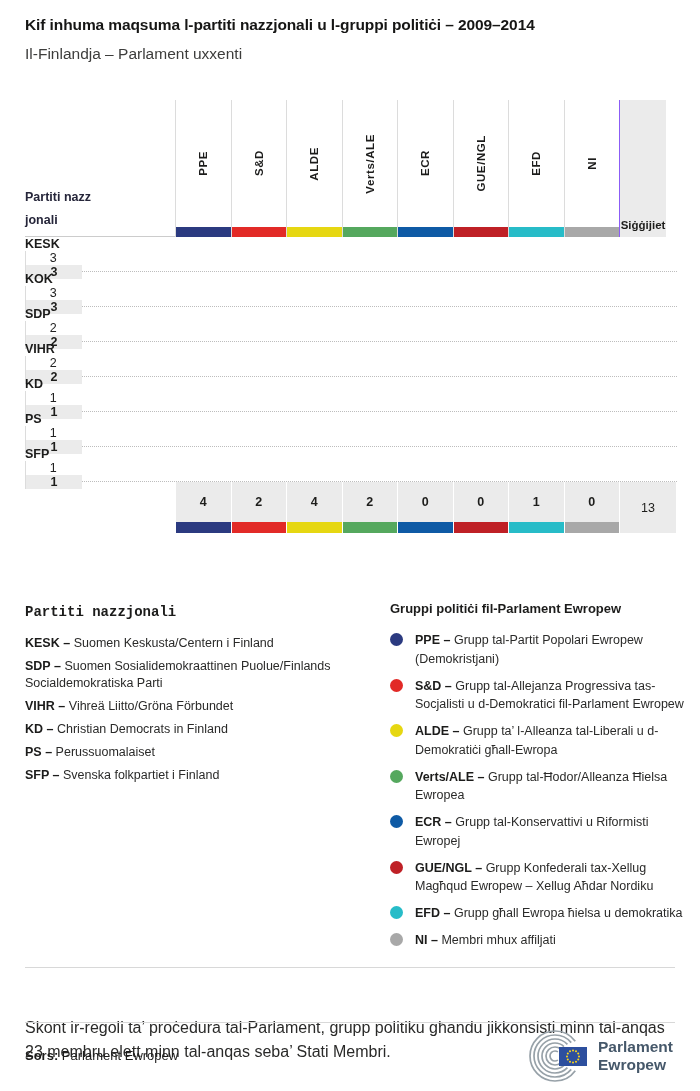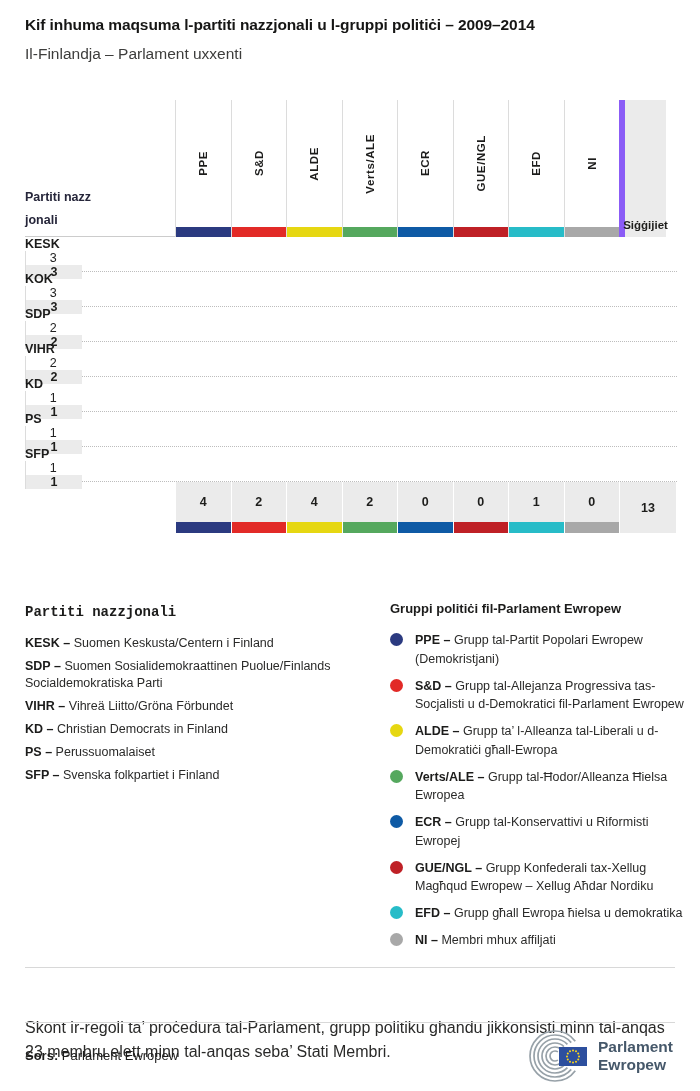--- a/index.html
+++ b/index.html
@@ -12,33 +12,33 @@
 
   
   .tbl { position:absolute; left:25px; top:100px; width:652px; }
   .thead { display:flex; height:137px; }
   .label-cell { width:150px; display:flex; align-items:flex-end; border-bottom:1px solid #cccccc; }
   .label-cell .txt { font-weight:700; font-size:12.5px; line-height:1.85; width:68px; word-break:break-all; padding-bottom:4px; color:#26263a; }
   .ghead { width:55.5px; display:flex; flex-direction:column; border-left:1px solid #dcdcdc; }
   .ghead .vwrap { flex:1; display:flex; align-items:center; justify-content:center; }
   .ghead .vlabel { writing-mode:vertical-rl; transform:rotate(180deg); font-weight:700; font-size:11.5px; letter-spacing:0.6px; color:#1c1c1b; }
   .gbar { height:10px; width:100%; }
-  .shead { width:47px; background:#ebebeb; border-left:6px solid #8b5cf6; display:flex; align-items:flex-end; justify-content:center; font-weight:700; font-size:11.5px; padding-bottom:6px; }
+  .shead { width:47px; background:#ebebeb; border-left:1px solid #8b5cf6; display:flex; align-items:flex-end; justify-content:center; font-weight:700; font-size:11.5px; padding-bottom:6px; }
 
   .trow { display:flex; height:35px; border-bottom:1px dotted #bdbdbd;flex-direction:column; }
   .rlabel { width:150px; display:flex; align-items:center; font-weight:700; font-size:12.5px; color:#1c1c1b; }
   .dcell { width:55.5px; border-left:1px solid #dcdcdc; display:flex; align-items:center; justify-content:center; font-size:12.5px; color:#222; }
   .scell { width:57px; background:#ebebeb; border-left:1px solid #dcdcdc; display:flex; align-items:center; justify-content:center; font-weight:700; font-size:12.5px; }
 
   .totrow { display:flex; }
   .totspacer { width:150px; }
   .totcell { width:55.5px; display:flex; flex-direction:column; border-left:1px solid #ffffff; }
   .totnum { height:40px; background:#ebebeb; display:flex; align-items:center; justify-content:center; font-weight:700; font-size:12.5px; }
   .totbar { height:11px; width:100%; }
-  .stot { width:57px; height:51px; background:#ebebeb; border-left:1px solid #ffffff; display:flex; align-items:center; justify-content:center; font-weight:700; font-size:12.5px; }
+  .stot { width:57px; height:51px; background:#ebebeb; border-left:1px solid #ffffff; display:flex; align-items:center; justify-content:center; font-weight:400; font-size:12.5px; }
 
   
   .legend-parties { position:absolute; left:25px; top:604px; width:340px; }
   .legend-parties h3 { font-family:"Liberation Mono", monospace; font-size:14px; font-weight:700; color:#1c1c1b; margin-bottom:15px; }
   .pitem { font-size:12.5px; line-height:17px; margin-bottom:6px; color:#2a2a29; }
   .pitem b { color:#1c1c1b; }
 
   .legend-groups { position:absolute; left:390px; top:601px; width:300px; }
   .legend-groups h3 { font-size:13px; font-weight:700; color:#1c1c1b; margin-bottom:15px; }
   .gitem { position:relative; padding-left:25px; font-size:12.5px; line-height:18.5px; margin-bottom:8.5px; color:#2a2a29; }

